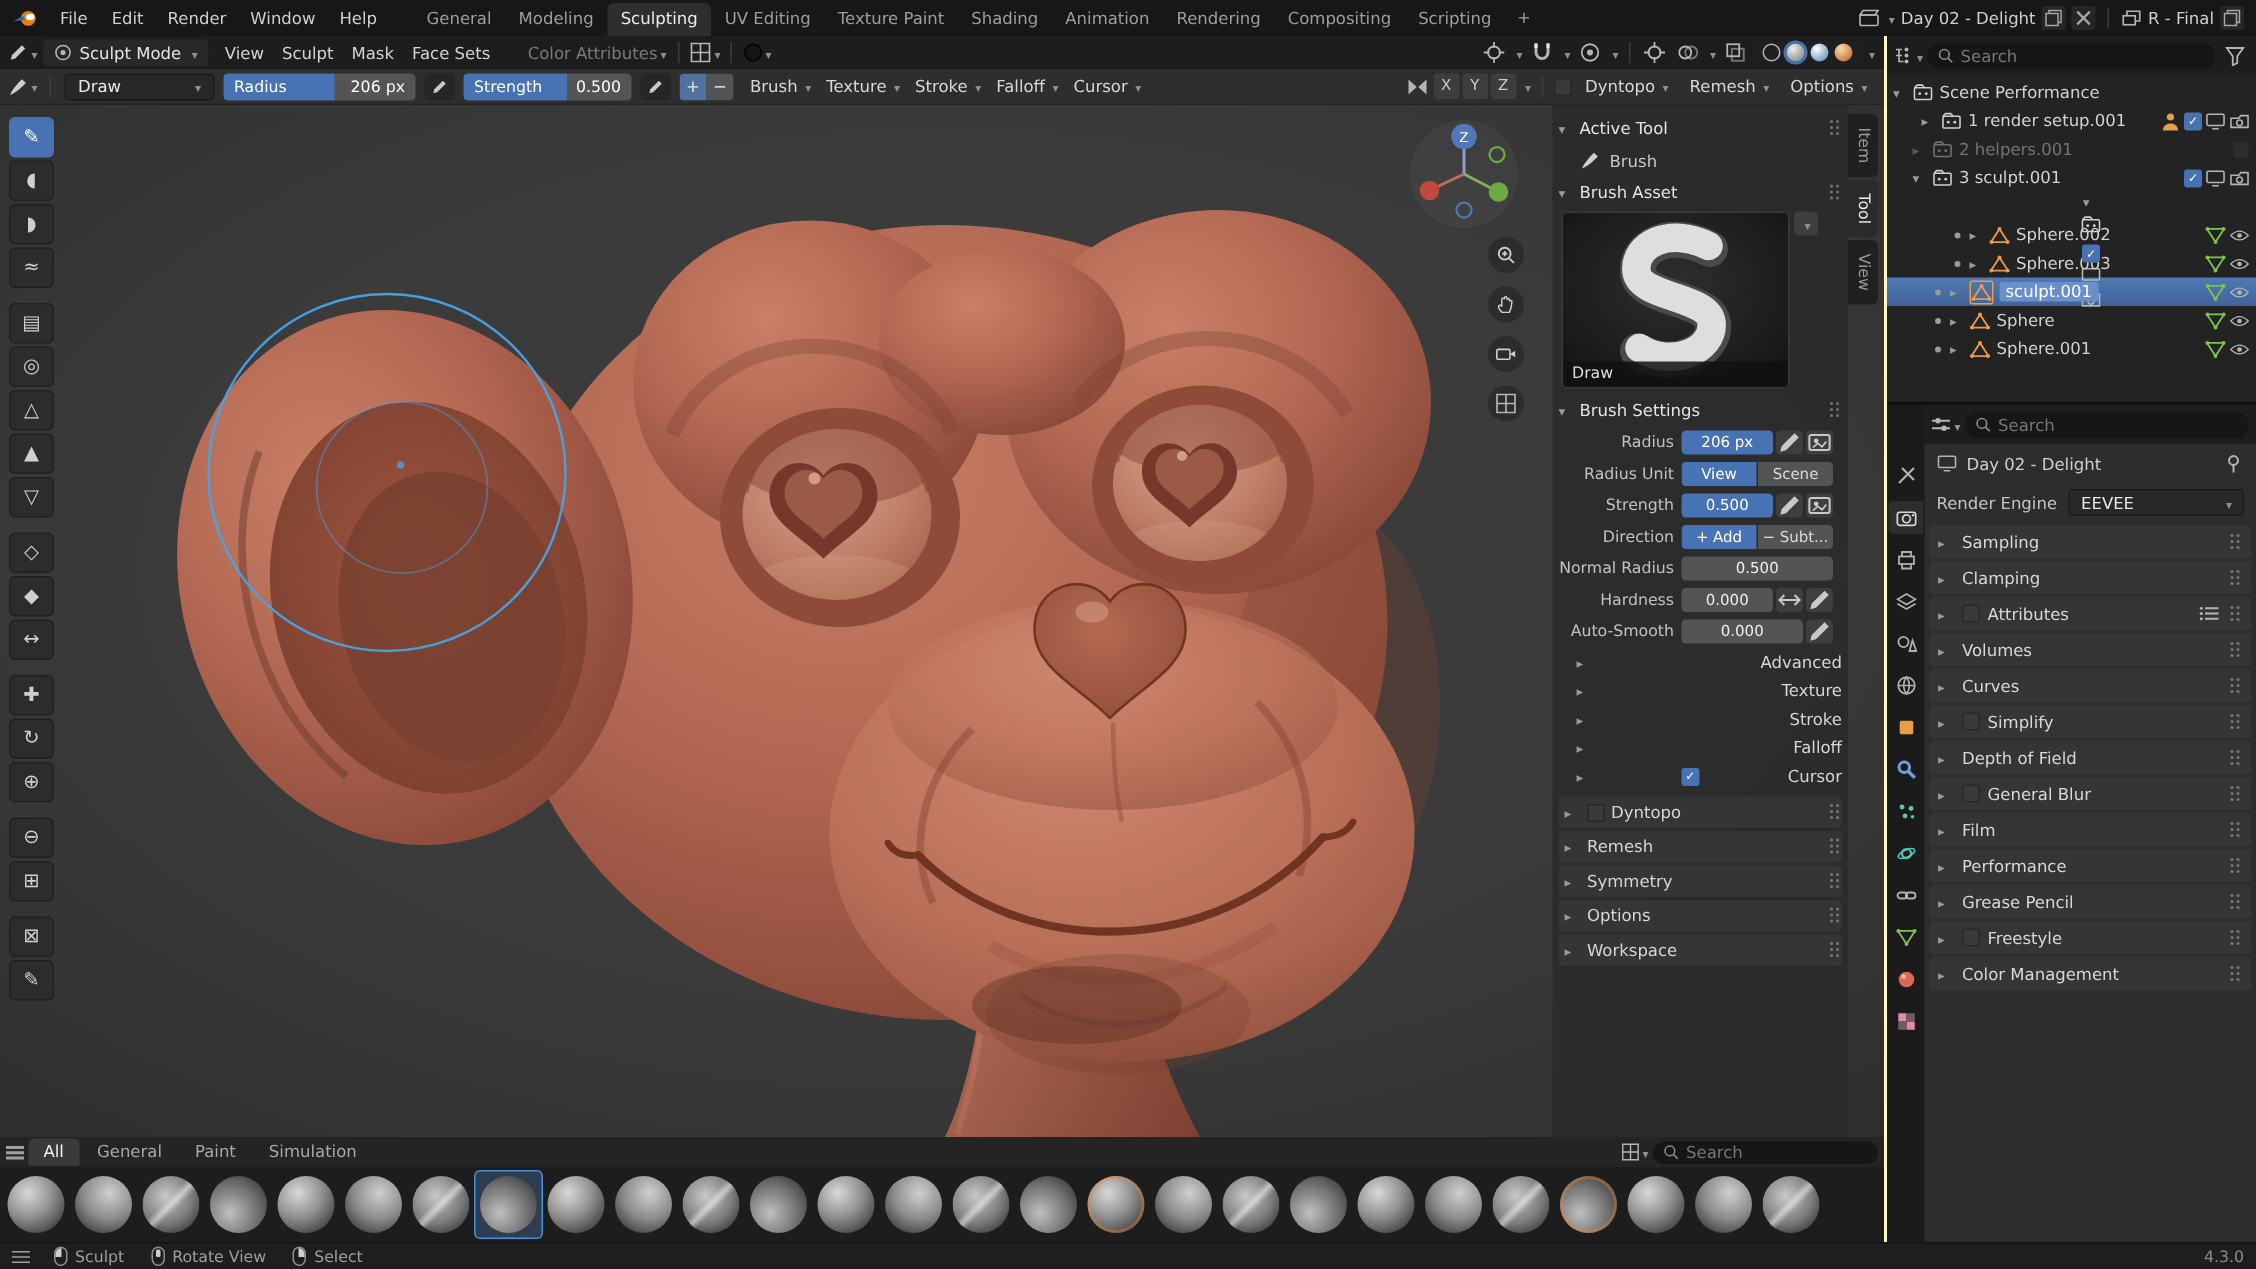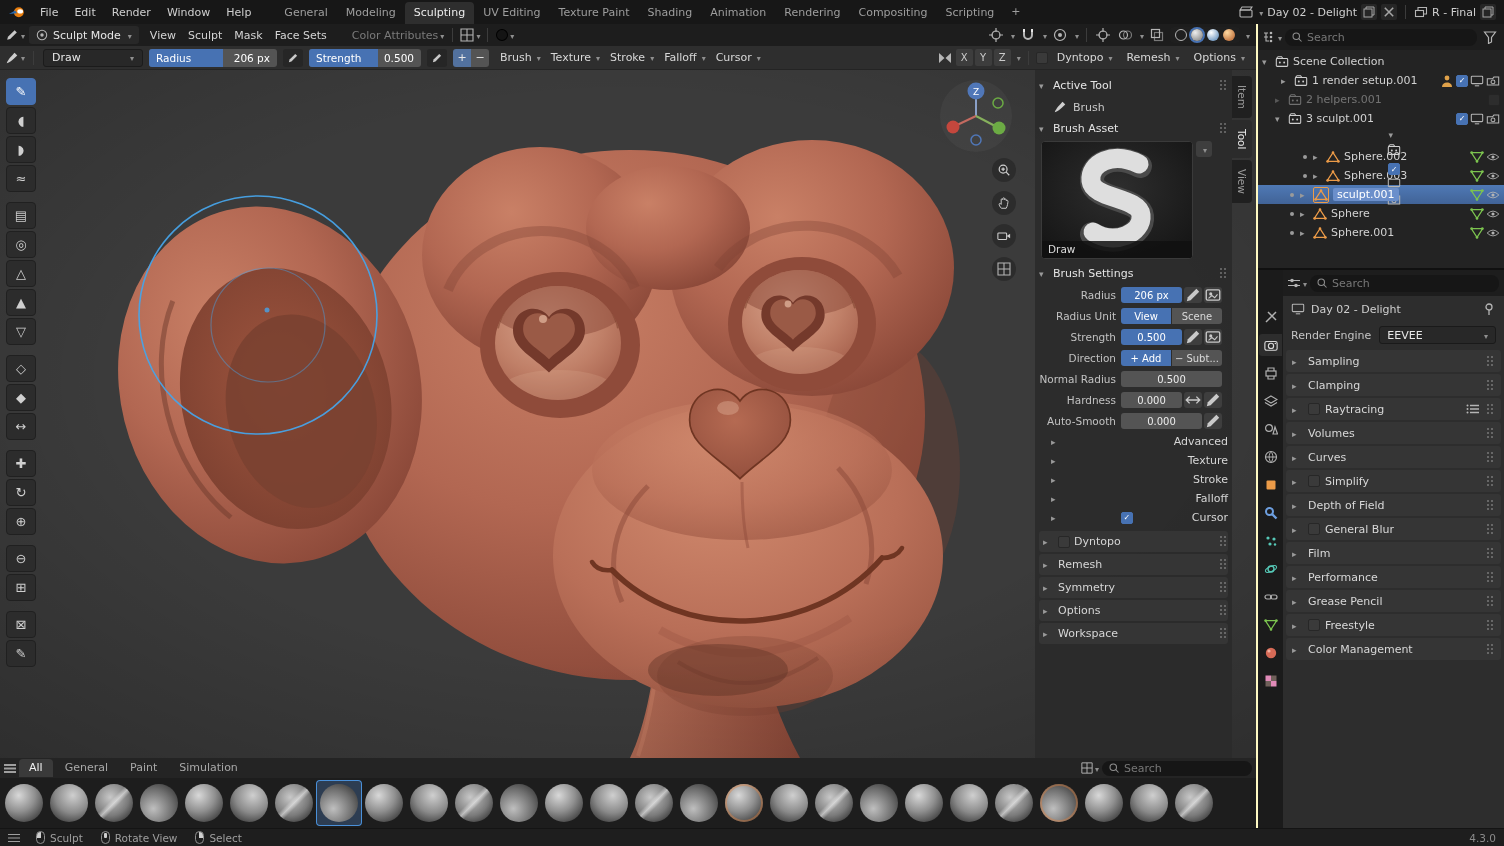--- a/index.html
+++ b/index.html
@@ -1025,21 +1025,21 @@
           <div class="ol-row" style="padding-left: 4px;">
             <span class="tri open"></span>
             <span class="ic">
               <svg viewBox="0 0 16 14">
                 <rect x="1.5" y="3" width="13" height="9" rx="1" fill="none" stroke="#cfcfcf" stroke-width="1.2"></rect>
                 <path d="M1.5 3l2-2h4l1.5 2" fill="none" stroke="#cfcfcf" stroke-width="1.2"></path>
                 <circle cx="5.5" cy="7.5" r="1.1" fill="#cfcfcf"></circle>
                 <circle cx="10.5" cy="7.5" r="1.1" fill="#cfcfcf"></circle>
               </svg>
             </span>
-            <span class="ol-label">Scene Collection</span>
+            <span class="ol-label">Scene Performance</span>
             <span class="flex1"></span>
           </div>
           <div class="ol-row" style="padding-left: 23px;">
             <span class="tri"></span>
             <span class="ic">
               <svg viewBox="0 0 16 14">
                 <rect x="1.5" y="3" width="13" height="9" rx="1" fill="none" stroke="#cfcfcf" stroke-width="1.2"></rect>
                 <path d="M1.5 3l2-2h4l1.5 2" fill="none" stroke="#cfcfcf" stroke-width="1.2"></path>
                 <circle cx="5.5" cy="7.5" r="1.1" fill="#cfcfcf"></circle>
                 <circle cx="10.5" cy="7.5" r="1.1" fill="#cfcfcf"></circle>
@@ -1450,21 +1450,21 @@
             </div>
             <div class="ppanel">
               <span class="tri"></span>
               <span>Clamping</span>
               <span class="flex1"></span>
               <span class="grip" style="margin-left: 2px;"></span>
             </div>
             <div class="ppanel">
               <span class="tri"></span>
               <span class="cbx"></span>
-              <span>Raytracing</span>
+              <span>Attributes</span>
               <span class="flex1"></span>
               <span class="ic">
                 <svg viewBox="0 0 14 12">
                   <path d="M4 2.5h9M4 6h9M4 9.5h9" stroke="#b5b5b5" stroke-width="1.3"></path>
                   <circle cx="1.5" cy="2.5" r="1" fill="#b5b5b5"></circle>
                   <circle cx="1.5" cy="6" r="1" fill="#b5b5b5"></circle>
                   <circle cx="1.5" cy="9.5" r="1" fill="#b5b5b5"></circle>
                 </svg>
               </span>
               <span class="grip" style="margin-left: 2px;"></span>

